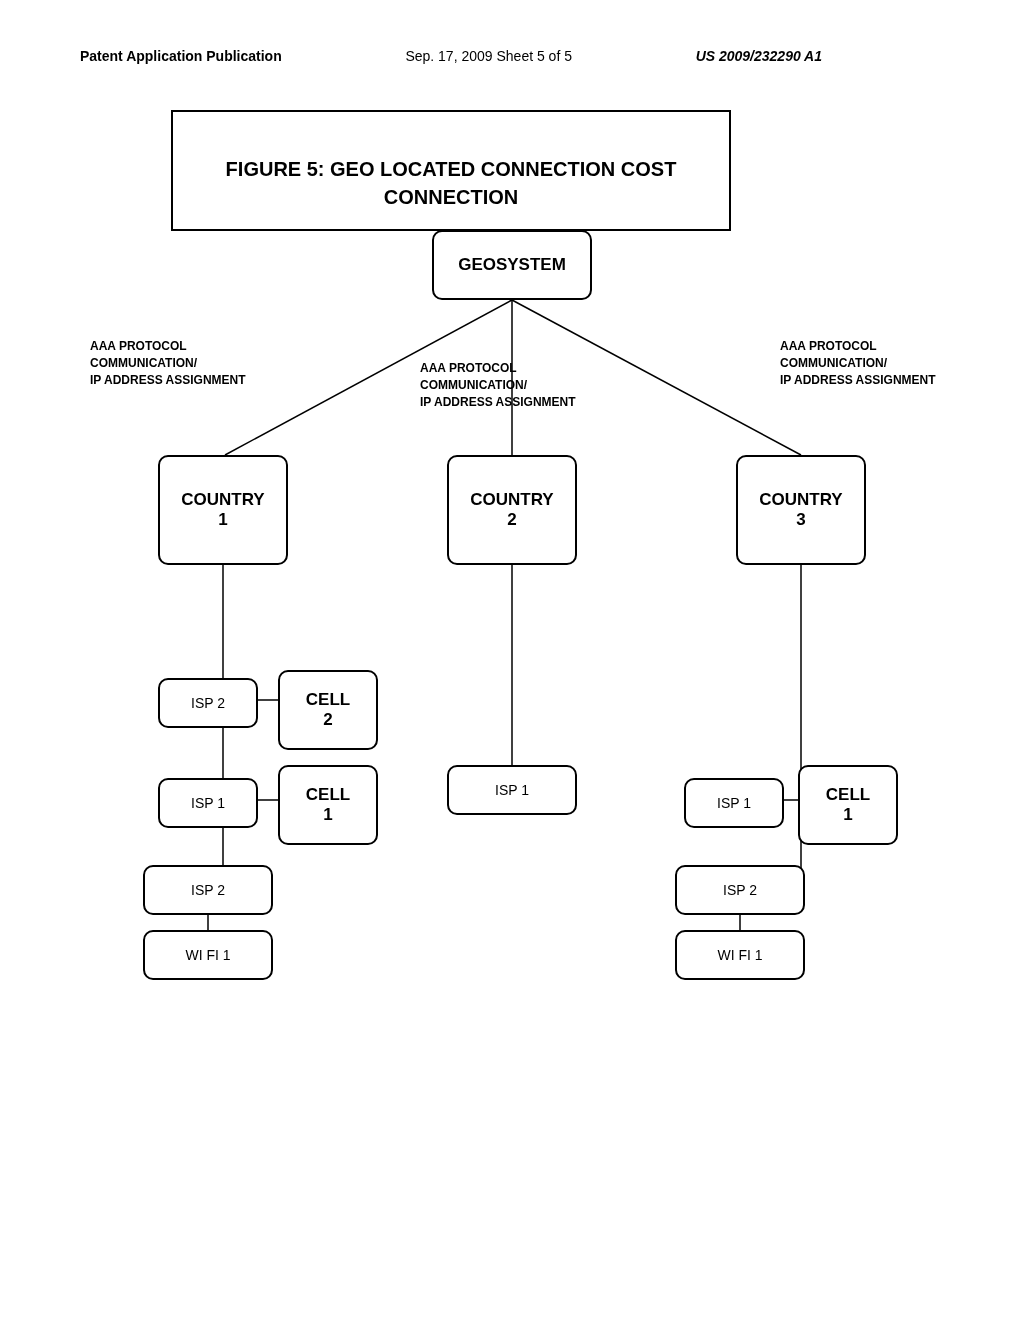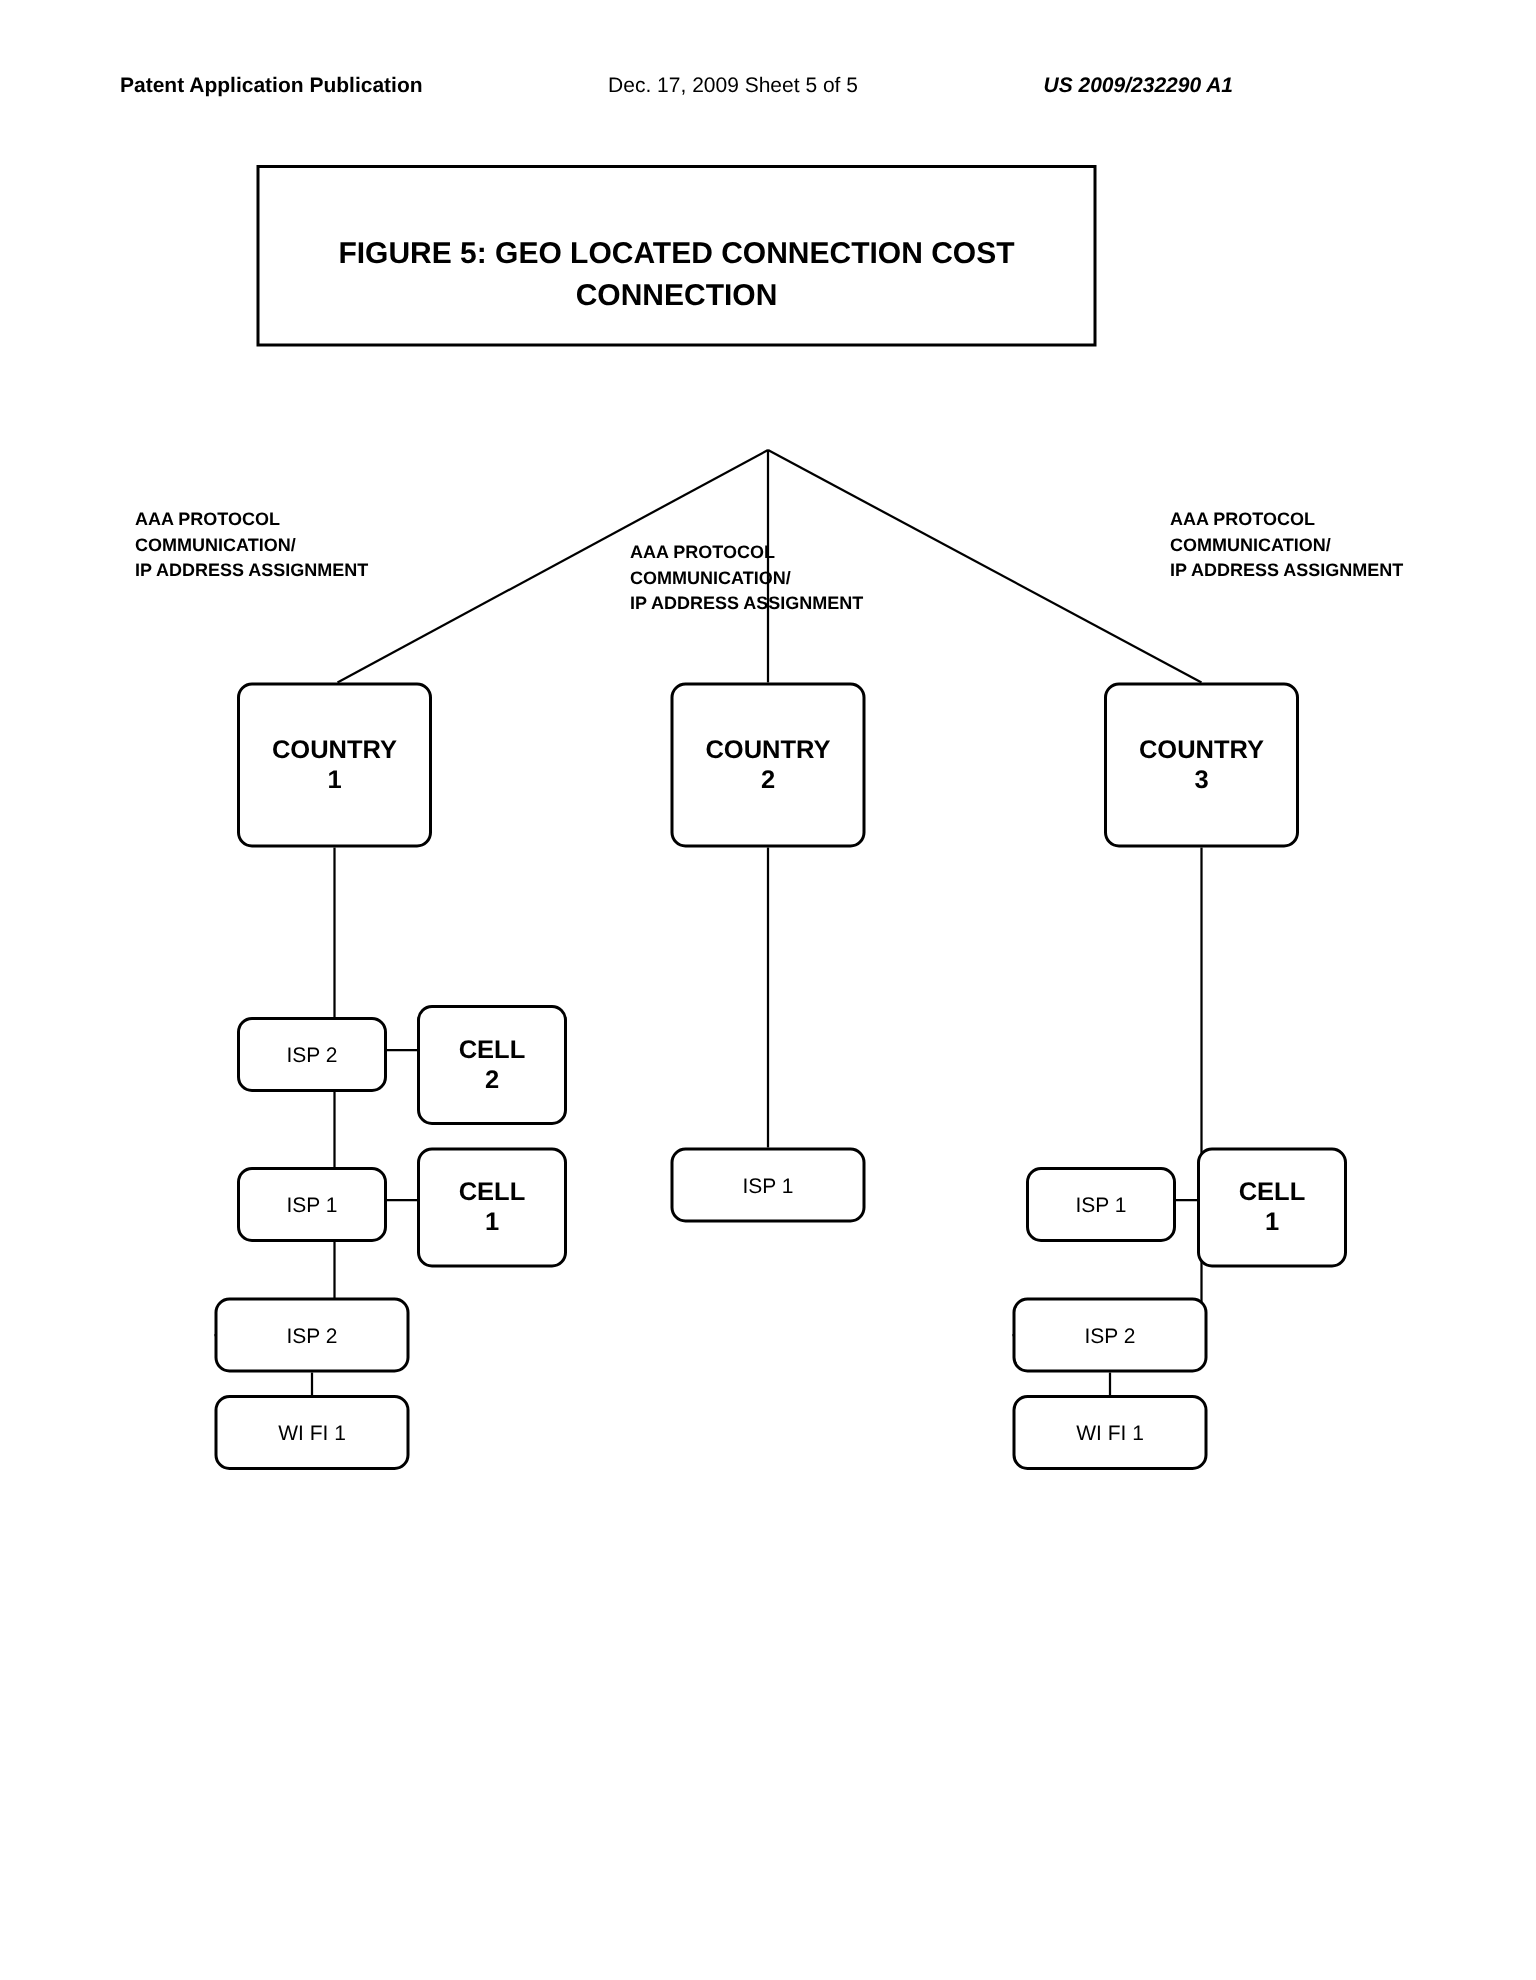--- a/index.html
+++ b/index.html
@@ -212,21 +212,21 @@
       pointer-events: none;
     }
   </style>
 </head>
 <body>
 
 <div class="page">
 
   <div class="header">
     <span class="header-left">Patent Application Publication</span>
-    <span class="header-center">Dec. 17, 2009   Sheet 5 of 5</span>
+    <span class="header-center">Sep. 17, 2009   Sheet 5 of 5</span>
     <span class="header-right">US 2009/232290 A1</span>
   </div>
 
   <div class="title-box">
     <div class="title-box-text">
       <span>FIGURE 5: GEO LOCATED CONNECTION COST</span><br>
       <span>CONNECTION</span>
     </div>
   </div>
 
@@ -265,20 +265,23 @@
       <line x1="751" y1="590" x2="751" y2="660" stroke="#000" stroke-width="1.5"></line>
       <line x1="751" y1="660" x2="625" y2="660" stroke="#000" stroke-width="1.5"></line>
 
       <line x1="690" y1="685" x2="690" y2="700" stroke="#000" stroke-width="1.5"></line>
     </svg>
 
     <div class="aaa-label aaa-left">AAA PROTOCOL<br>COMMUNICATION/<br>IP ADDRESS ASSIGNMENT</div>
     <div class="aaa-label aaa-center">AAA PROTOCOL<br>COMMUNICATION/<br>IP ADDRESS ASSIGNMENT</div>
     <div class="aaa-label aaa-right">AAA PROTOCOL<br>COMMUNICATION/<br>IP ADDRESS ASSIGNMENT</div>
 
+    <div class="box box-geosystem">
+      <span class="box-label">GEOSYSTEM</span>
+    </div>
 
     <div class="box box-country1">
       <span class="box-label">COUNTRY</span>
       <span class="box-num">1</span>
     </div>
 
     <div class="box box-country2">
       <span class="box-label">COUNTRY</span>
       <span class="box-num">2</span>
     </div>

